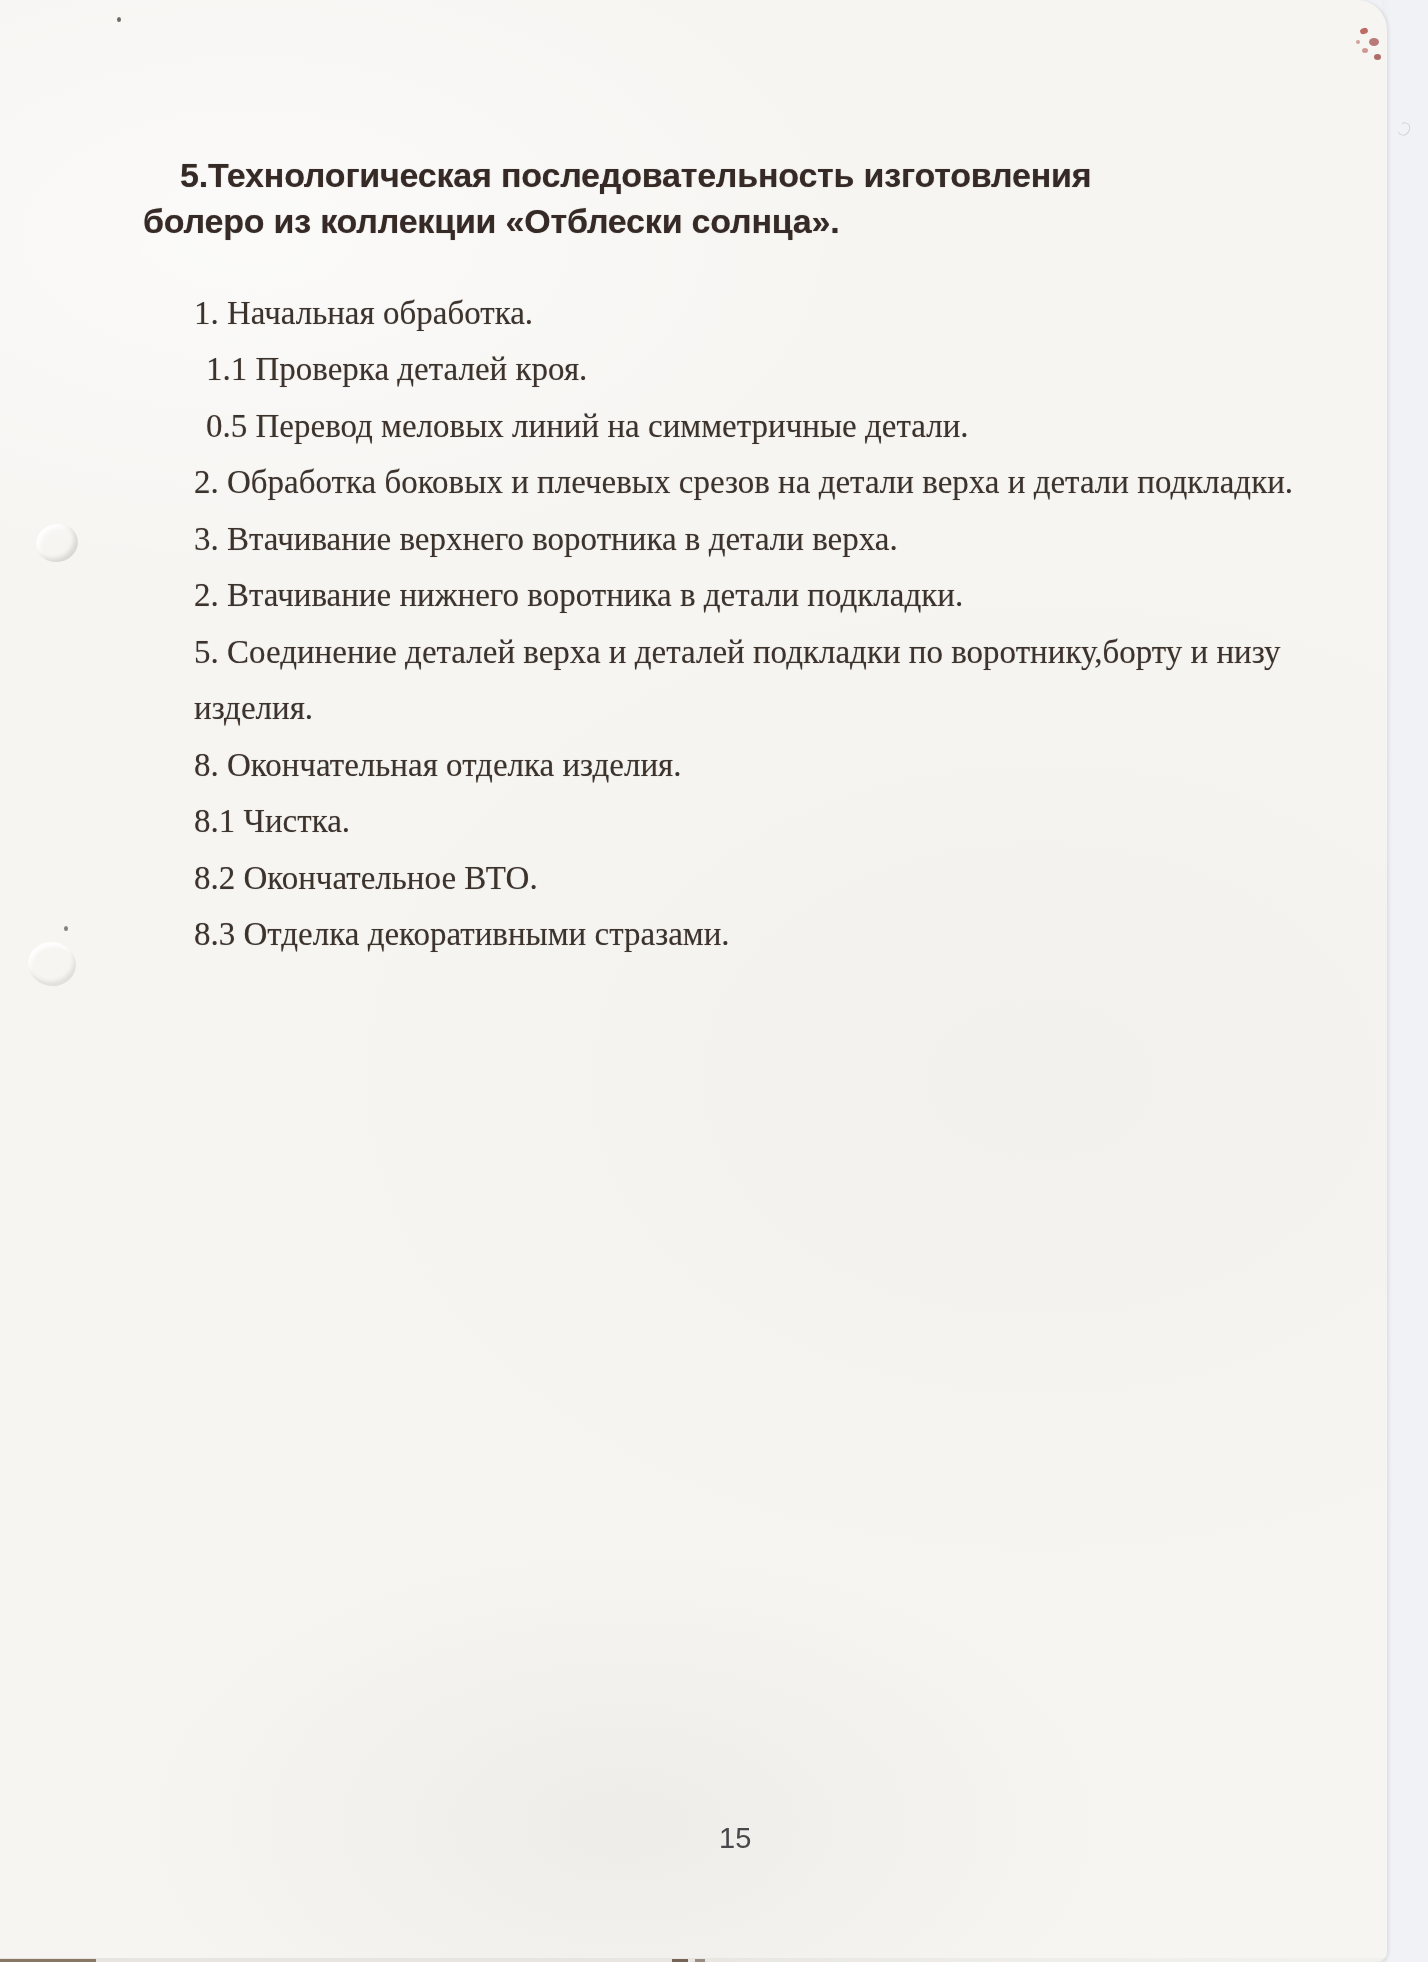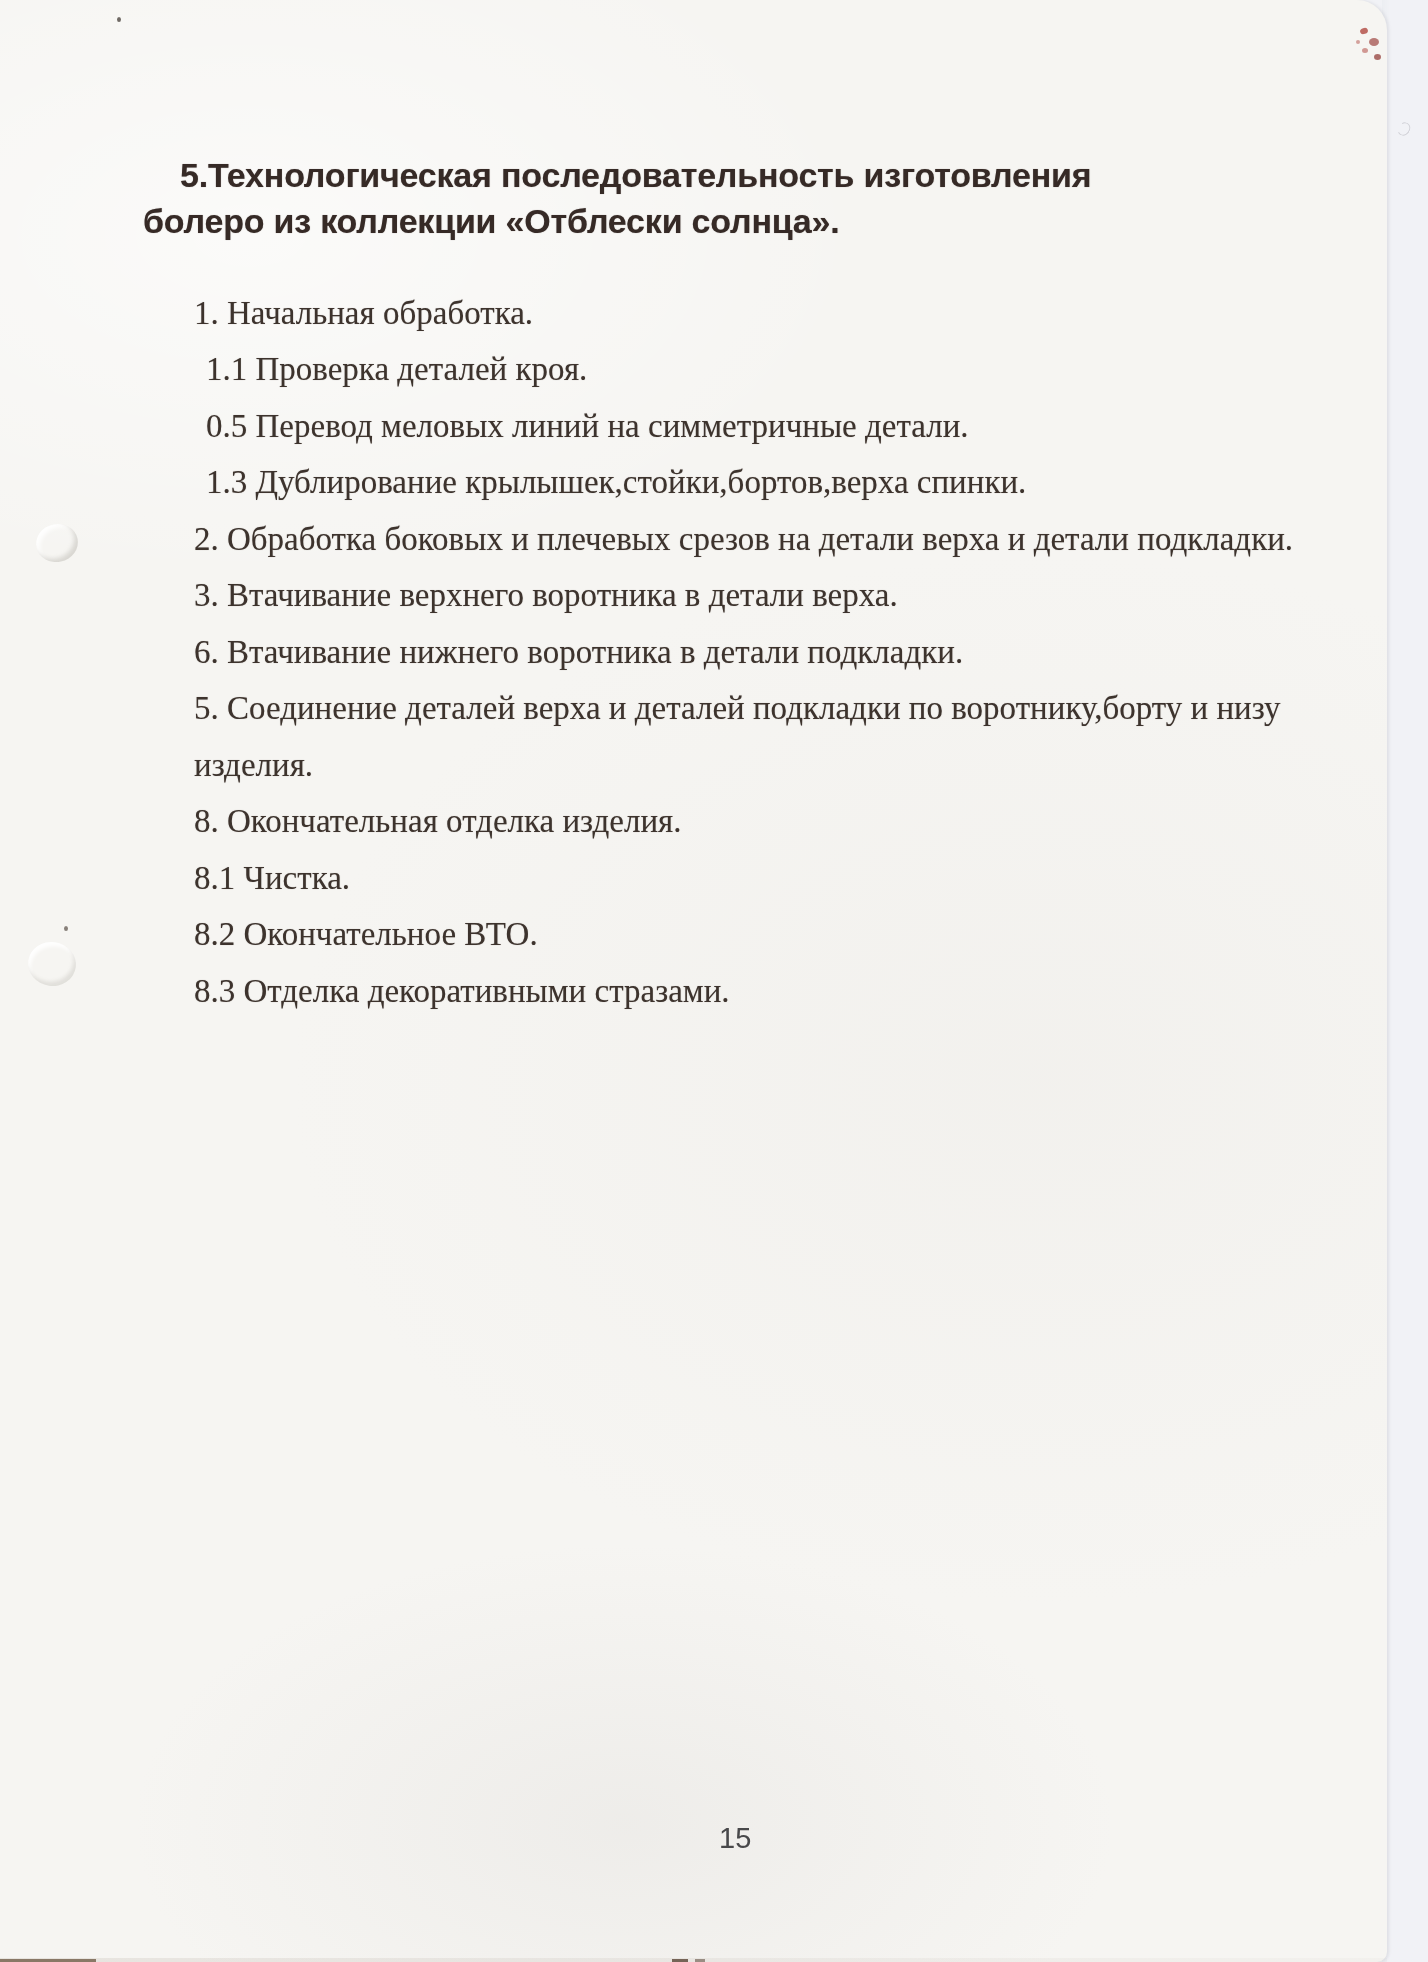--- a/index.html
+++ b/index.html
@@ -141,27 +141,26 @@
     </h1>
 
     <div class="list">
 
         <div class="line indent-item">1. Начальная обработка.</div>
 
         <div class="line indent-sub">1.1 Проверка деталей кроя.</div>
 
         <div class="line indent-sub">0.5 Перевод меловых линий на симметричные детали.</div>
 
-        <div class="line indent-sub">1.3 Дублирование крылышек,стойки,бортов,верха спинки.</div>
 
         <div class="line indent-item">2. Обработка боковых и плечевых срезов на детали верха и детали подкладки.</div>
 
         <div class="line indent-item">3. Втачивание верхнего воротника в детали верха.</div>
 
-        <div class="line indent-item">6. Втачивание нижнего воротника в детали подкладки.</div>
+        <div class="line indent-item">2. Втачивание нижнего воротника в детали подкладки.</div>
 
         <div class="line indent-item">5. Соединение деталей верха и деталей подкладки по воротнику,борту и низу</div>
 
         <div class="line indent-item">изделия.</div>
 
 
 
         <div class="line indent-item">8. Окончательная отделка изделия.</div>
 
         <div class="line indent-item">8.1 Чистка.</div>

